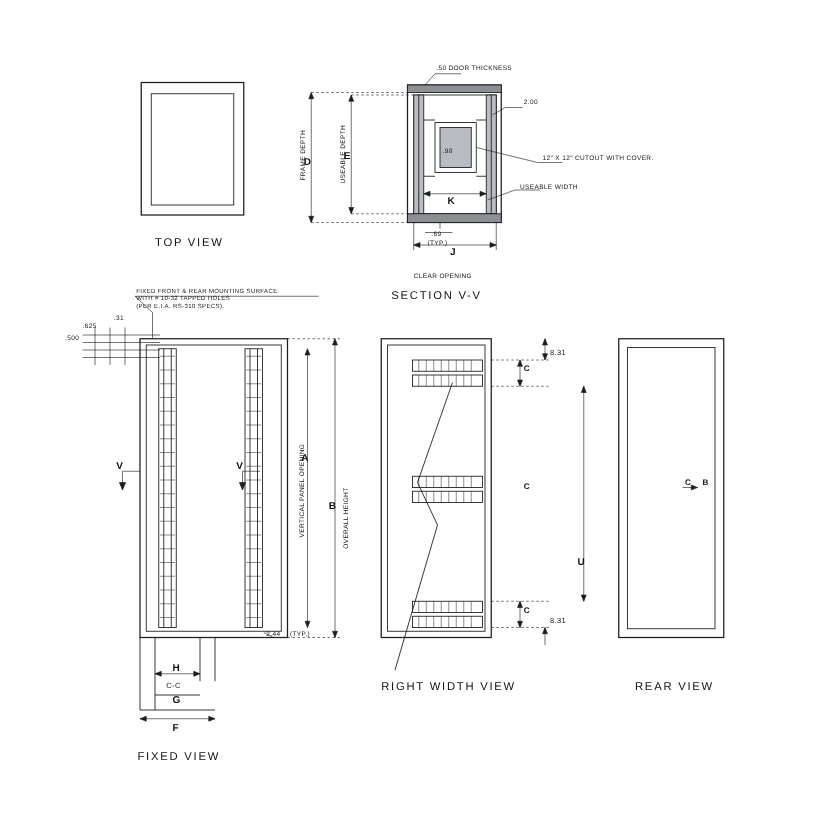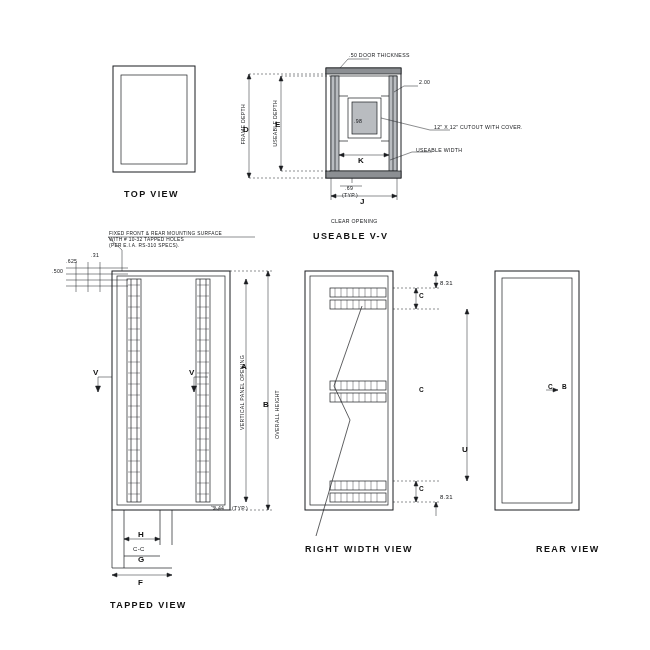--- a/index.html
+++ b/index.html
@@ -20,21 +20,21 @@
     position: absolute;
     font-size: 5.2px;
     letter-spacing: 0.3px;
     white-space: pre;
     color: #15171a;
     line-height: 1.25;
   }
   .view-title {
     position: absolute;
     font-size: 9px;
-    font-weight: bold;
+    font-weight: normal;
     letter-spacing: 1.4px;
     color: #111;
     white-space: pre;
   }
   .dimletter {
     position: absolute;
     font-size: 8px;
     font-weight: bold;
     color: #111;
     white-space: pre;
@@ -342,37 +342,37 @@
       <rect class="ln thin" x="502" y="278" width="70" height="225"></rect>
 
       <line class="dim" x1="546" y1="390" x2="558" y2="390"></line>
       <path class="dim" d="M558 390 l -5 -2 l 0 4 z" fill="#1b1d20"></path>
     </g>
 
   </svg>
 
   <div class="view-title" style="left:124px; top:189px;">TOP VIEW</div>
 
-  <div class="view-title" style="left:313px; top:231px;">USEABLE V-V</div>
+  <div class="view-title" style="left:313px; top:231px;">SECTION V-V</div>
   <div class="lbl" style="left:349px; top:52px;">.50 DOOR THICKNESS</div>
   <div class="lbl" style="left:419px; top:79px;">2.00</div>
   <div class="lbl" style="left:354px; top:118px;">.98</div>
   <div class="lbl" style="left:434px; top:124px;">12" X 12" CUTOUT WITH COVER.</div>
   <div class="lbl" style="left:416px; top:147px;">USEABLE WIDTH</div>
   <div class="lbl vert" style="left:240px; top:104px;">FRAME DEPTH</div>
   <div class="lbl vert" style="left:272px; top:100px;">USEABLE DEPTH</div>
   <div class="lbl" style="left:331px; top:218px;">CLEAR OPENING</div>
   <div class="lbl" style="left:345px; top:185px;">.69</div>
   <div class="lbl" style="left:342px; top:192px;">(TYP.)</div>
   <div class="dimletter" style="left:243px; top:125px;">D</div>
   <div class="dimletter" style="left:275px; top:120px;">E</div>
   <div class="dimletter" style="left:358px; top:156px;">K</div>
   <div class="dimletter" style="left:360px; top:197px;">J</div>
 
-  <div class="view-title" style="left:110px; top:600px;">TAPPED VIEW</div>
+  <div class="view-title" style="left:110px; top:600px;">FIXED VIEW</div>
   <div class="lbl" style="left:109px; top:231px; font-size:4.8px;">FIXED FRONT &amp; REAR MOUNTING SURFACE
 WITH # 10-32 TAPPED HOLES
 (PER E.I.A. RS-310 SPECS).</div>
   <div class="lbl" style="left:52px; top:268px;">.500</div>
   <div class="lbl" style="left:66px; top:258px;">.625</div>
   <div class="lbl" style="left:91px; top:252px;">.31</div>
   <div class="lbl" style="left:213px; top:505px;">2.44</div>
   <div class="lbl" style="left:232px; top:505px;">(TYP.)</div>
   <div class="lbl vert" style="left:239px; top:355px;">VERTICAL PANEL OPENING</div>
   <div class="lbl vert" style="left:274px; top:390px;">OVERALL HEIGHT</div>
@@ -386,17 +386,17 @@
   <div class="dimletter" style="left:138px; top:578px;">F</div>
 
   <div class="view-title" style="left:305px; top:544px;">RIGHT WIDTH VIEW</div>
   <div class="lbl" style="left:440px; top:280px; font-size:6px;">8.31</div>
   <div class="lbl" style="left:440px; top:494px; font-size:6px;">8.31</div>
   <div class="dimletter" style="left:419px; top:292px; font-size:6.5px;">C</div>
   <div class="dimletter" style="left:419px; top:386px; font-size:6.5px;">C</div>
   <div class="dimletter" style="left:419px; top:485px; font-size:6.5px;">C</div>
   <div class="dimletter" style="left:462px; top:445px;">U</div>
 
-  <div class="view-title" style="left:536px; top:544px;">REAR VIEW</div>
+  <div class="view-title" style="left:508px; top:544px;">REAR VIEW</div>
   <div class="dimletter" style="left:548px; top:383px; font-size:6.5px;">C</div>
   <div class="dimletter" style="left:562px; top:383px; font-size:6.5px;">B</div>
 
 </div>
 
 </body></html>

